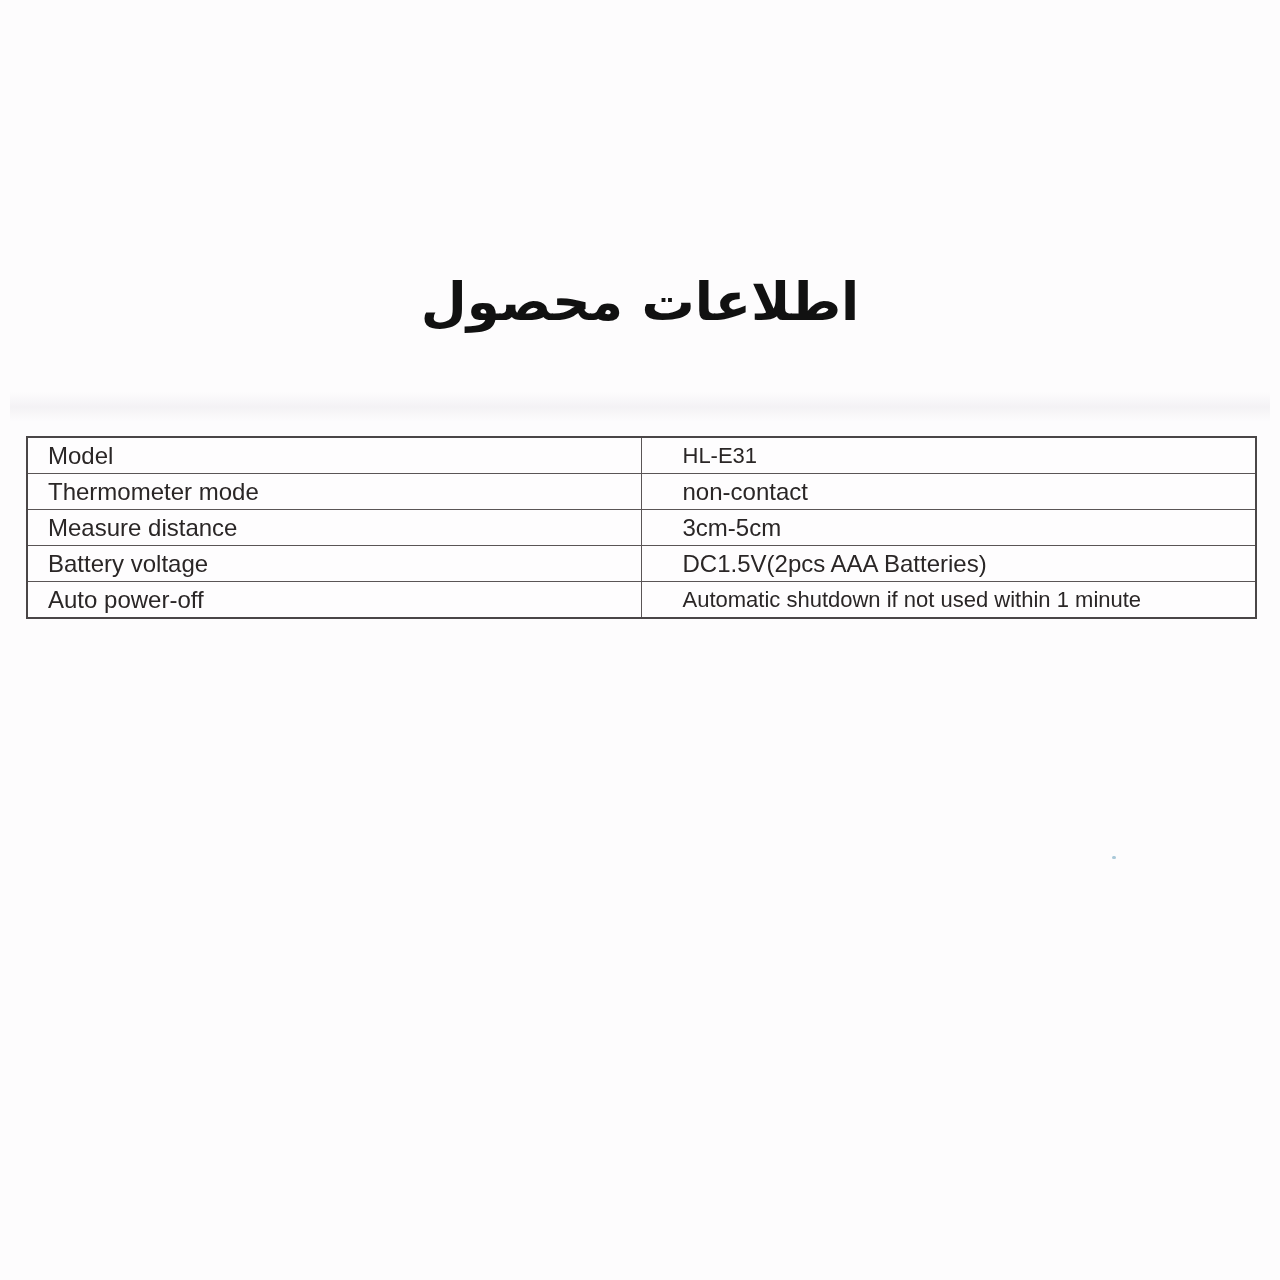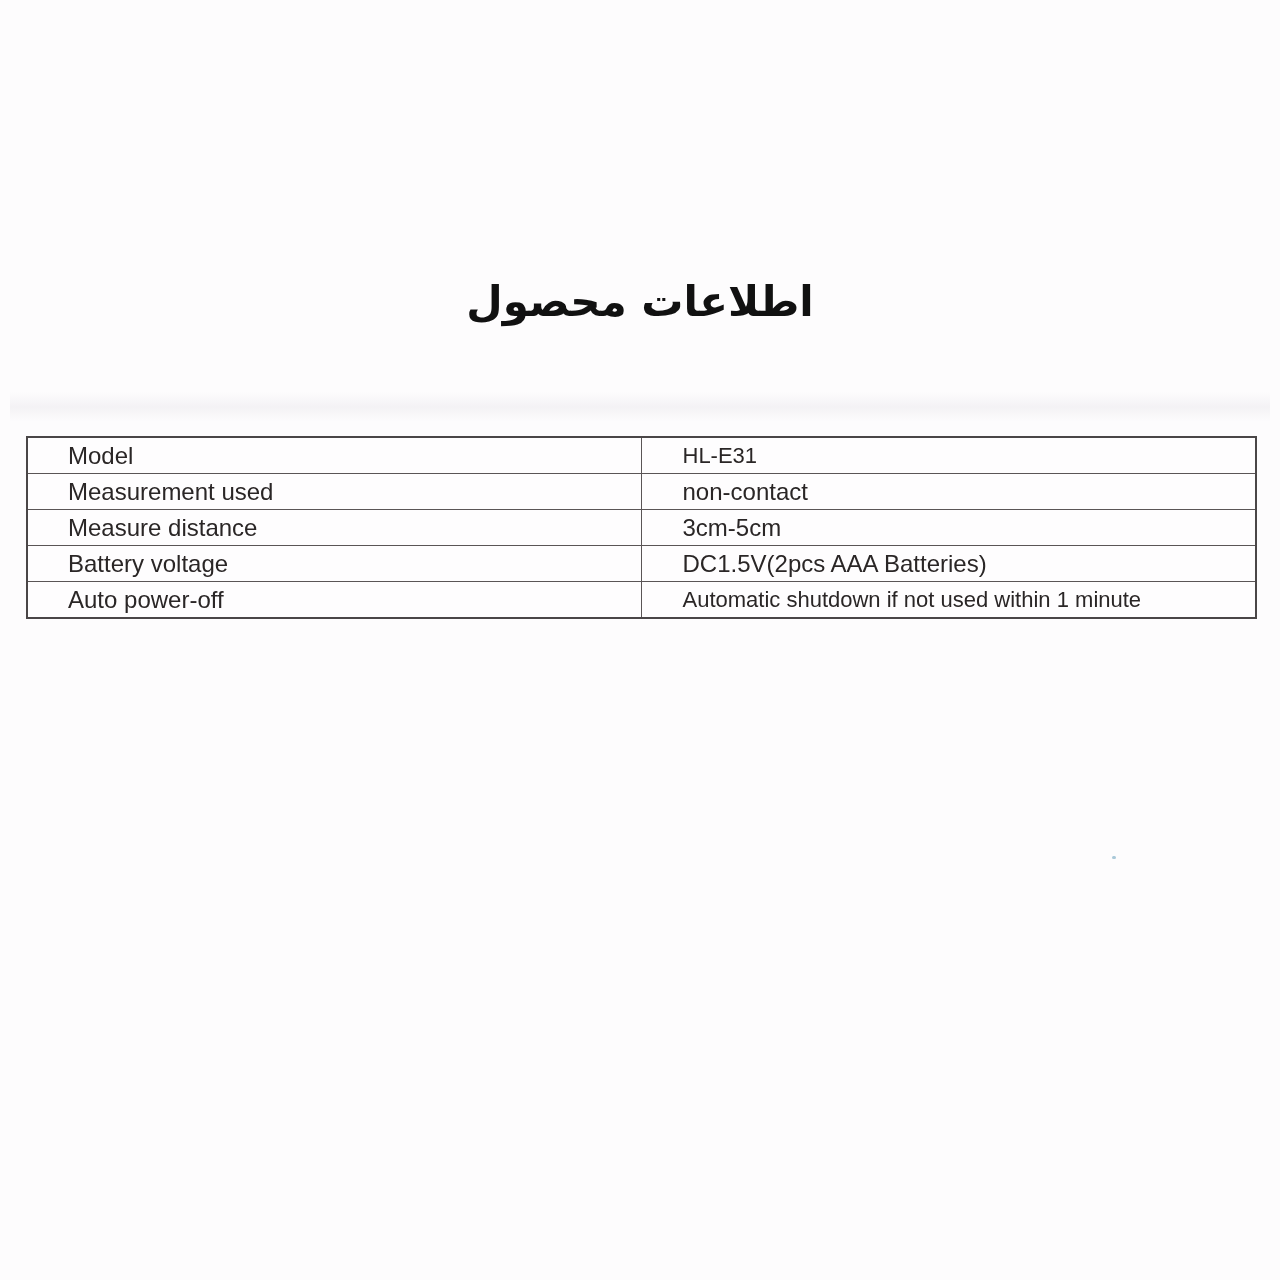--- a/index.html
+++ b/index.html
@@ -15,21 +15,21 @@
       font-family: "Liberation Sans", sans-serif;
       color: #2a2626;
     }
     .title {
       position: absolute;
       top: 272px;
       left: 0;
       width: 1280px;
       text-align: center;
       font-family: "DejaVu Sans", sans-serif;
-      font-size: 42px;
+      font-size: 53px;
       font-weight: bold;
       color: #111;
       direction: rtl;
       line-height: 60px;
     }
     .ghost-band {
       position: absolute;
       top: 392px;
       left: 10px;
       width: 1260px;
@@ -51,21 +51,21 @@
       border: 1.6px solid #5a5556;
       padding: 0;
       font-size: 24px;
       line-height: 35px;
       vertical-align: middle;
       white-space: nowrap;
       overflow: hidden;
     }
     .spec-table td.label {
       width: 614px;
-      padding-left: 40px;
+      padding-left: 20px;
       box-sizing: border-box;
     }
     .spec-table td.value {
       padding-left: 41px;
       box-sizing: border-box;
       margin-top: 28px;
     }
     .spec-table td.value.small {
       font-size: 22px;
     }
@@ -84,21 +84,21 @@
 
 <div class="title">اطلاعات محصول</div>
 
 <table class="spec-table">
   <tbody>
     <tr>
       <td class="label">Model</td>
       <td class="value small">HL-E31</td>
     </tr>
     <tr>
-      <td class="label">Measurement used</td>
+      <td class="label">Thermometer mode</td>
       <td class="value">non-contact</td>
     </tr>
     <tr>
       <td class="label">Measure distance</td>
       <td class="value">3cm-5cm</td>
     </tr>
     <tr>
       <td class="label">Battery voltage</td>
       <td class="value">DC1.5V(2pcs AAA Batteries)</td>
     </tr>

